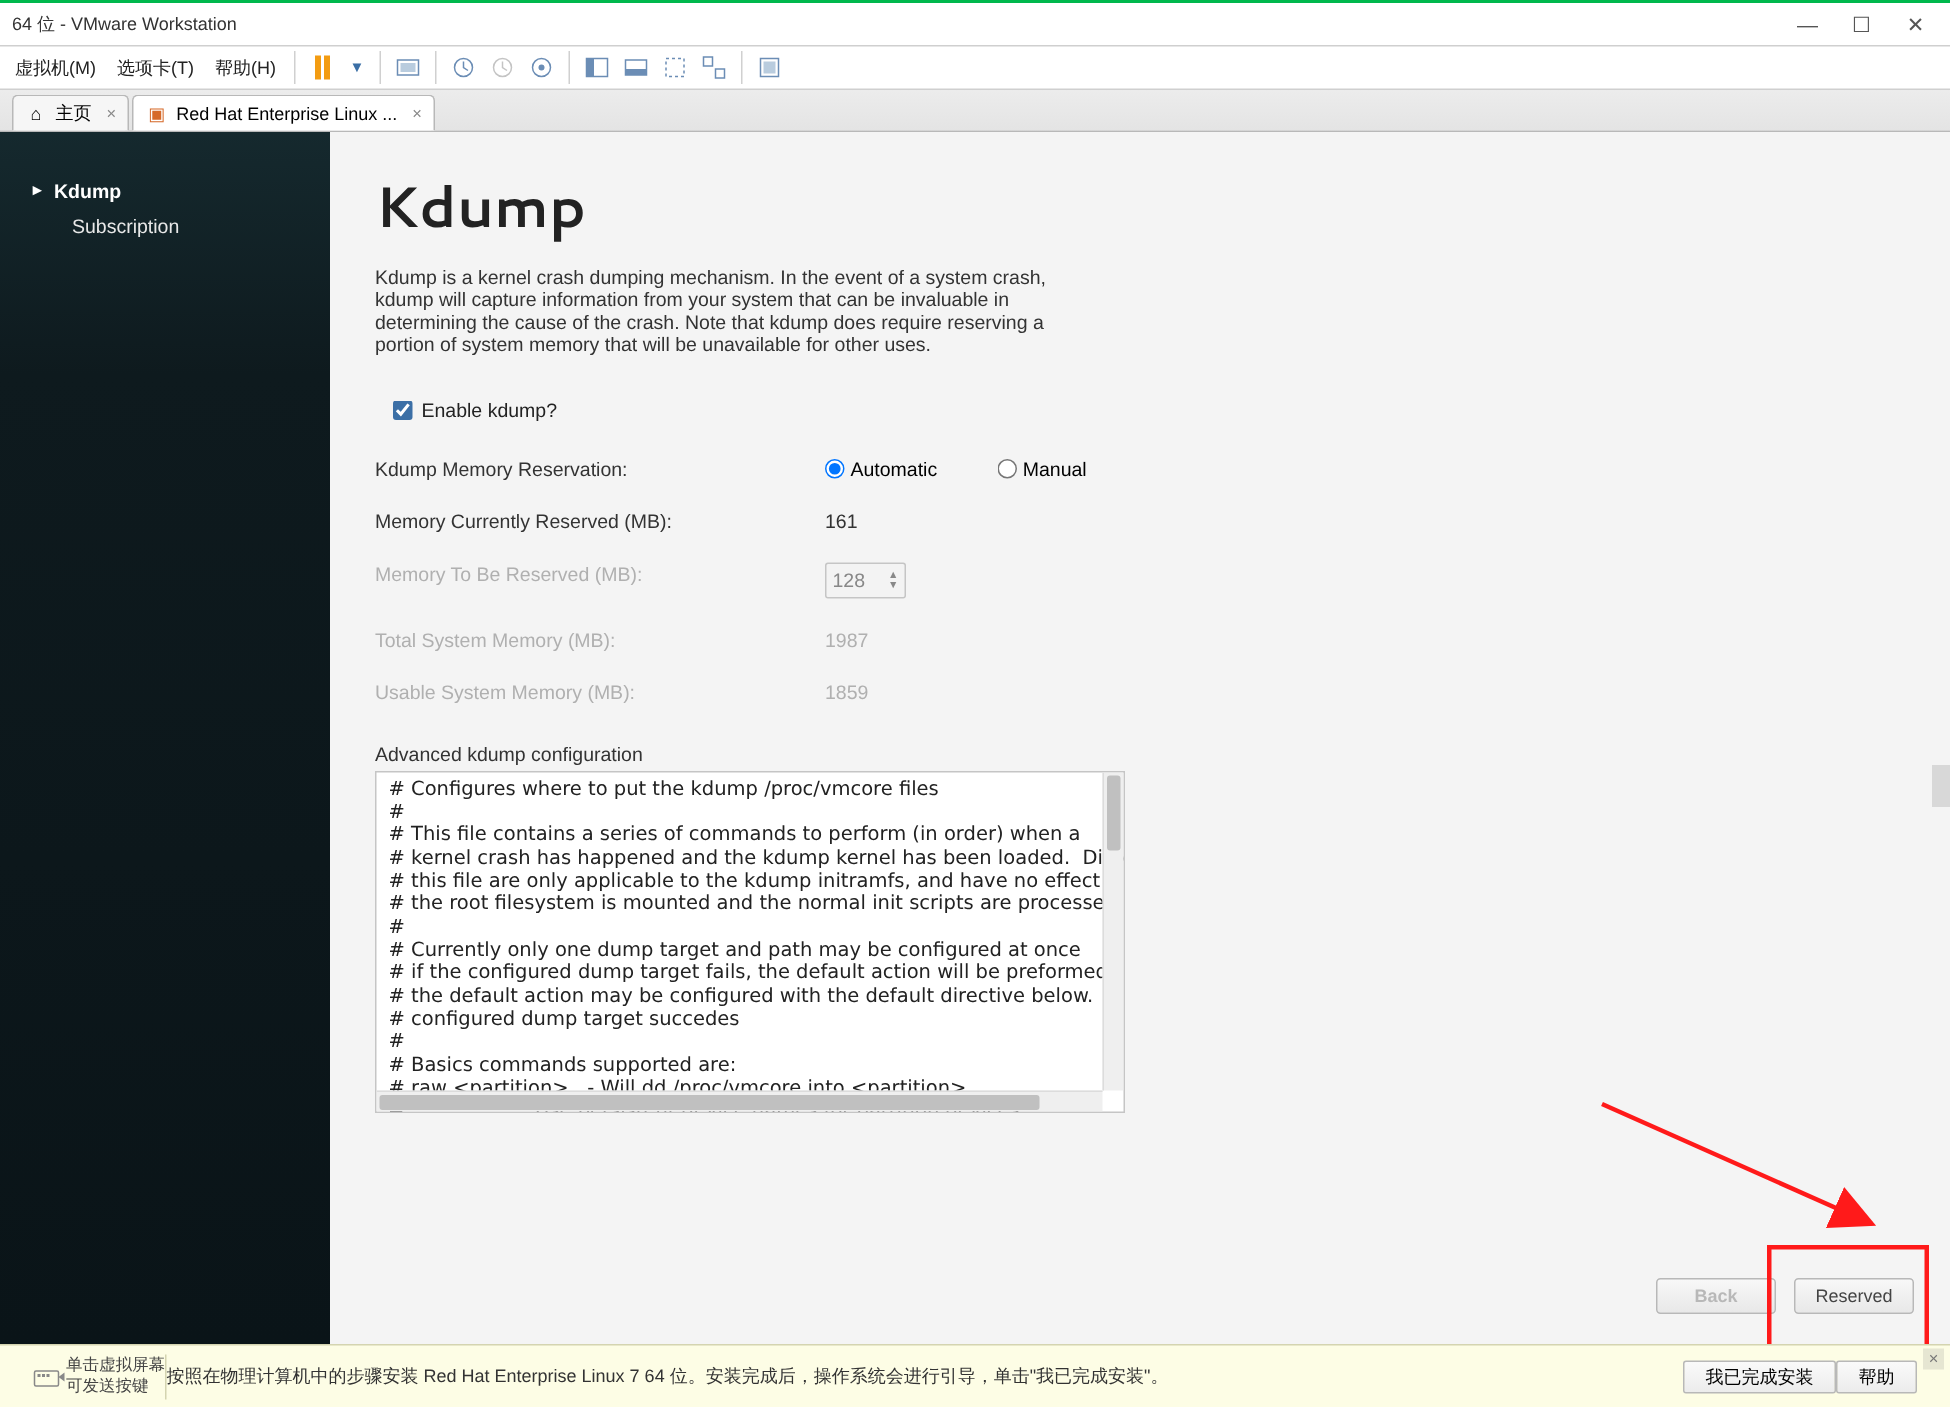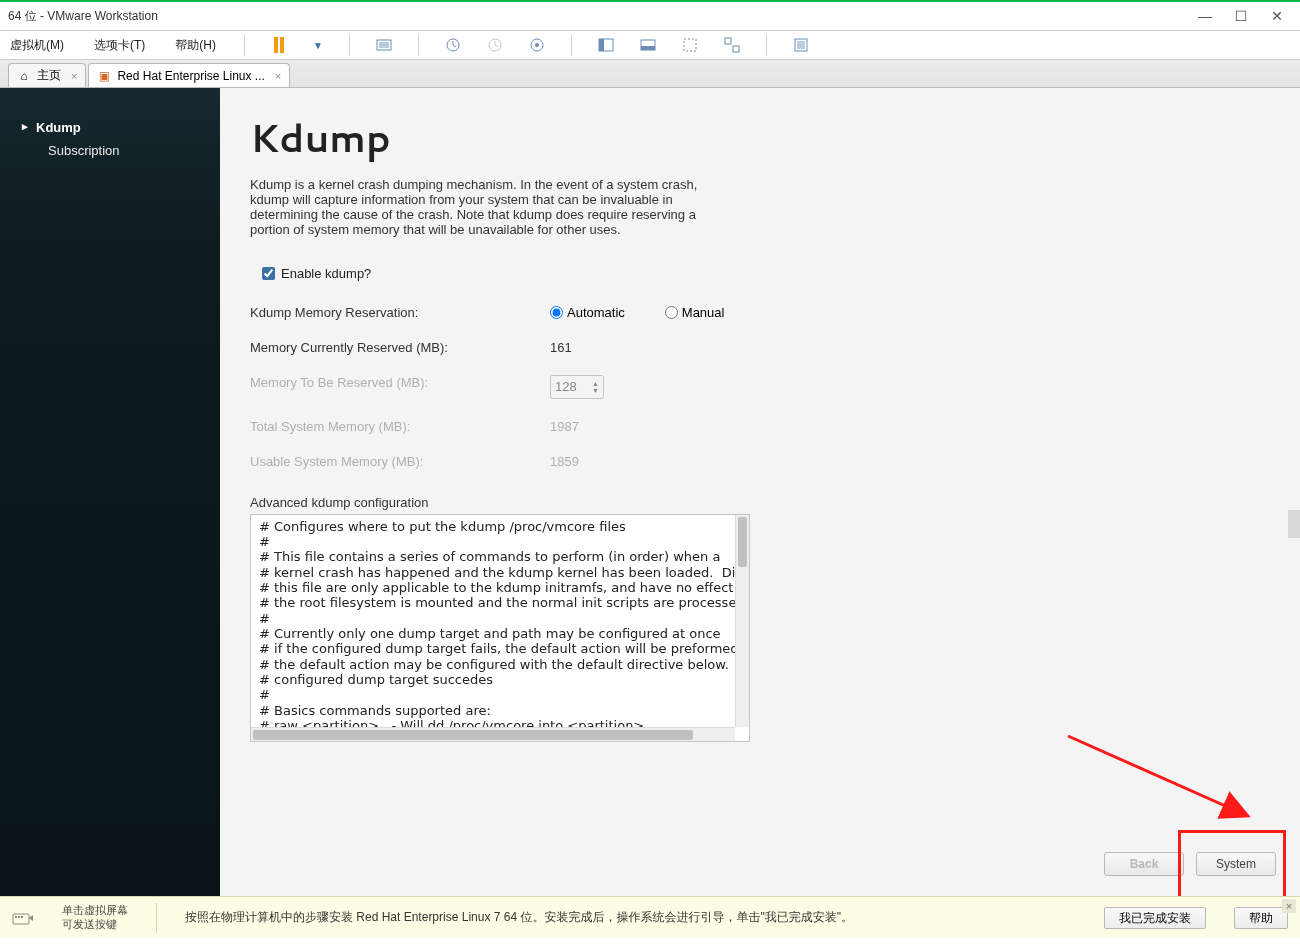--- a/index.html
+++ b/index.html
@@ -5,21 +5,21 @@
 * { box-sizing: border-box; margin: 0; padding: 0; }
 body { font-family: "Microsoft YaHei", "Segoe UI", sans-serif; font-size: 12px; background: #fff; width: 1300px; height: 944px; overflow: hidden; }
 
 
 .titlebar { height: 30px; display: flex; align-items: center; padding: 0 8px; border-top: 2px solid #00b84d; }
 .titlebar .title { flex: 1; font-size: 12px; color: #333; }
 .titlebar .wincontrols { display: flex; gap: 22px; margin-right: 8px; }
 .titlebar .wincontrols span { width: 14px; text-align: center; color: #555; font-size: 14px; }
 
 
-.menubar { height: 30px; display: flex; align-items: center; padding: 0 4px; border-top: 1px solid #cfcfcf; border-bottom: 1px solid #cfcfcf; gap: 18px; }
+.menubar { height: 30px; display: flex; align-items: center; padding: 0 4px; border-top: 1px solid #cfcfcf; border-bottom: 1px solid #cfcfcf; gap: 2px; }
 .menubar .menuitem { padding: 4px 6px; color: #222; }
 .menubar .sep { width: 1px; height: 22px; background: #d0d0d0; margin: 0 4px; }
 .menubar .tbtn { width: 24px; height: 24px; display: flex; align-items: center; justify-content: center; color: #5f7fa6; }
 .menubar .tbtn svg { width: 16px; height: 16px; }
 .menubar .pause { display: flex; gap: 0; }
 .menubar .pause .bar { width: 4px; height: 16px; background: #f39c12; margin: 0 1px; }
 .menubar .dropdown { color: #3b6fa6; font-size: 10px; padding: 0 4px; }
 
 
 .tabstrip { height: 28px; background: linear-gradient(#ececec,#e4e4e4); display: flex; align-items: flex-end; padding-left: 8px; border-bottom: 1px solid #b8b8b8; }
@@ -63,21 +63,21 @@
 
 .navbuttons { position: absolute; right: 24px; bottom: 20px; display: flex; gap: 12px; }
 .navbuttons button { width: 80px; height: 24px; border: 1px solid #b8b8b8; background: linear-gradient(#f8f8f8,#e8e8e8); border-radius: 3px; font-size: 12px; color: #444; }
 .navbuttons button.dis { color: #b8b8b8; font-weight: bold; }
 
 
 .anno-rect { position:absolute; right: 14px; bottom:-14px; width:108px; height:80px; border:3px solid #ff1a1a; pointer-events:none; }
 .anno-arrow { position:absolute; pointer-events:none; }
 
 
-.yellowbar { position: relative; height: 42px; background: #fdfde5; border-top: 1px solid #d4d4b0; display: flex; align-items: center; padding: 0 12px; gap: 28px; }
+.yellowbar { position: relative; height: 42px; background: #fdfde5; border-top: 1px solid #d4d4b0; display: flex; align-items: center; padding: 0 22px; gap: 0; }
 .yellowbar .hinticon { width: 22px; height: 16px; }
 .yellowbar .hinttext { font-size: 11px; line-height: 1.2; color: #444; }
 .yellowbar .divider { width:1px; height: 30px; background:#d4d4b0; }
 .yellowbar .instr { font-size: 12px; color: #333; flex:1; }
 .yellowbar .btn { padding: 2px 14px; height: 22px; border: 1px solid #b8b8b8; background: linear-gradient(#fafafa,#ececec); border-radius: 2px; font-size: 12px; }
 .yellowbar .closex { position:absolute; right:4px; top:2px; width:14px; height:14px; background:#e6e6d2; color:#777; font-size:11px; display:flex; align-items:center; justify-content:center; }
 
 
 .statusbar { height: 30px; display:flex; align-items:center; justify-content:space-between; padding: 0 8px; font-size:12px; color:#444; }
 
@@ -251,21 +251,21 @@
       <div class="vscroll">
           <div class="thumb"></div>
         </div>
       <div class="hscroll">
           <div class="thumb"></div>
         </div>
     </div>
 
     <div class="navbuttons">
       <button class="dis">Back</button>
-      <button>System</button>
+      <button>Reserved</button>
     </div>
 
     <div class="anno-rect"></div>
     <svg class="anno-arrow" width="210" height="110" style="right:32px; bottom:60px; position:absolute;">
       <defs>
           <marker id="ah" markerWidth="12" markerHeight="12" refX="9" refY="5" orient="auto">
             <path d="M0,0 L10,5 L0,10 z" fill="#ff1a1a"></path>
           </marker>
         </defs>
       <line x1="10" y1="10" x2="190" y2="90" stroke="#ff1a1a" stroke-width="3" marker-end="url(#ah)"></line>

